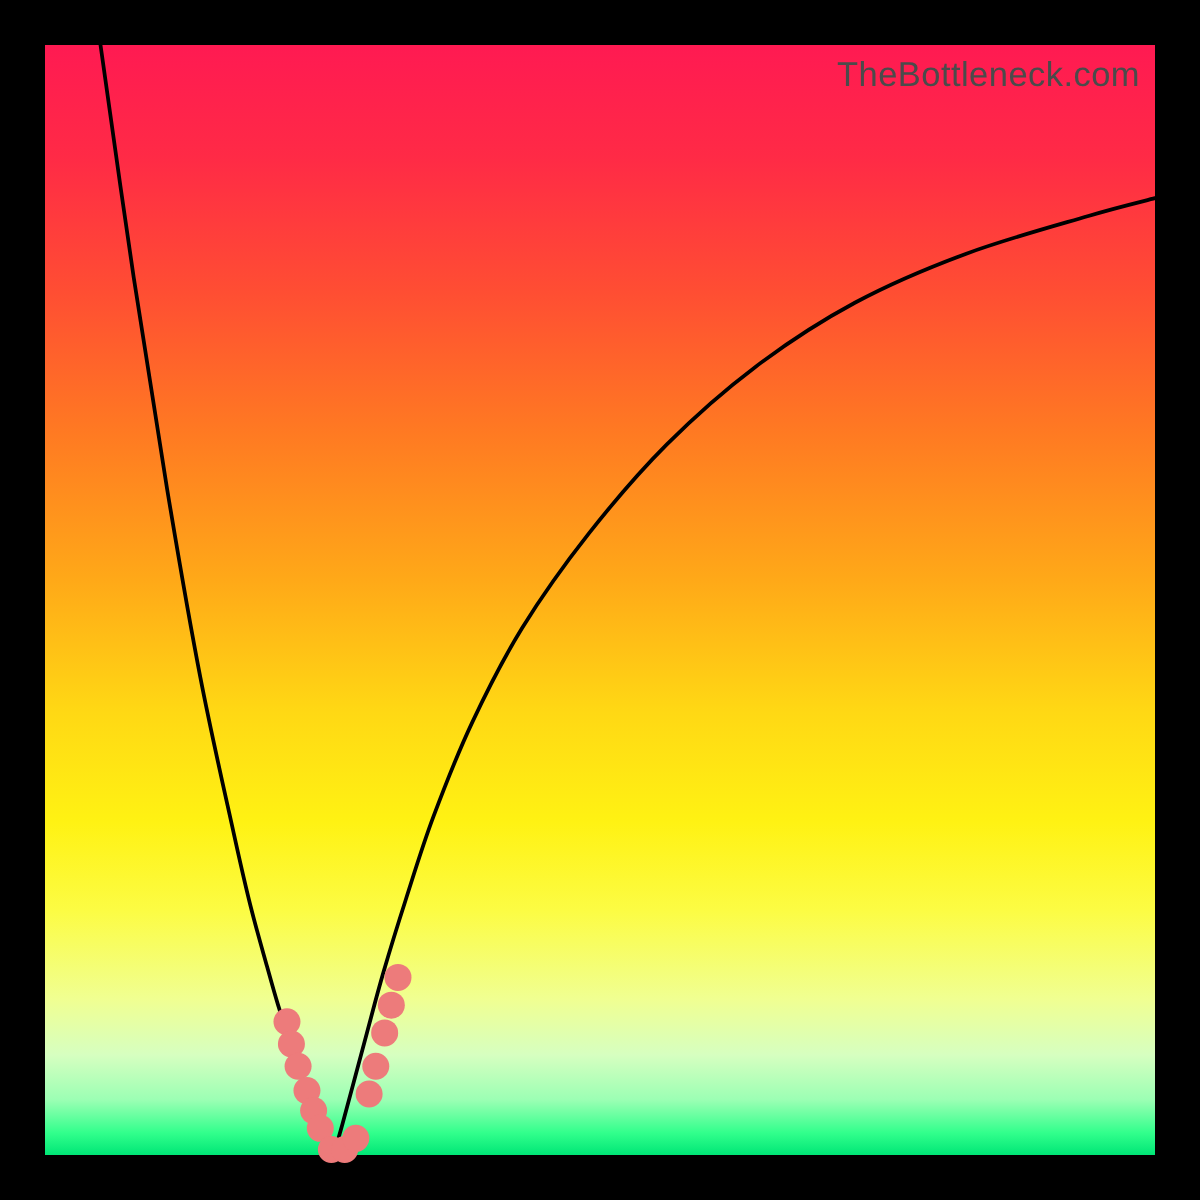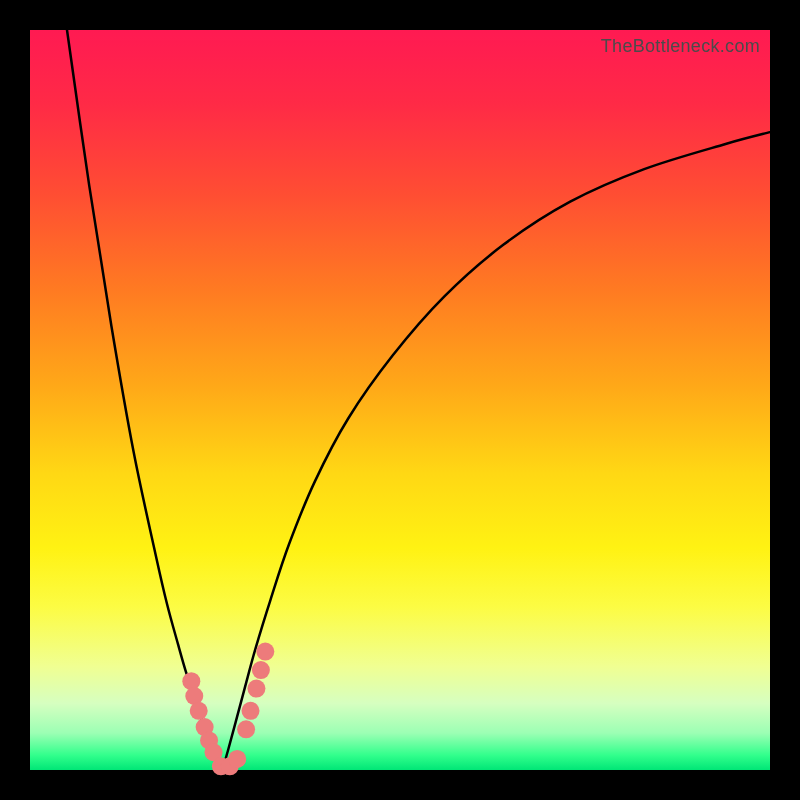--- a/index.html
+++ b/index.html
@@ -40,21 +40,21 @@
       #9cffb4 95%,
       #32ff8c 98%,
       #00e676 100%
     );
   }
   .watermark {
     position: absolute;
     top: 6px;
     right: 10px;
     color: #4b4b4b;
-    font-size: 18px;
+    font-size: 23px;
     font-weight: 500;
     letter-spacing: 0.3px;
     user-select: none;
   }
   svg.curve-layer {
     position: absolute;
     top: 0;
     left: 0;
     width: 740px;
     height: 740px;

